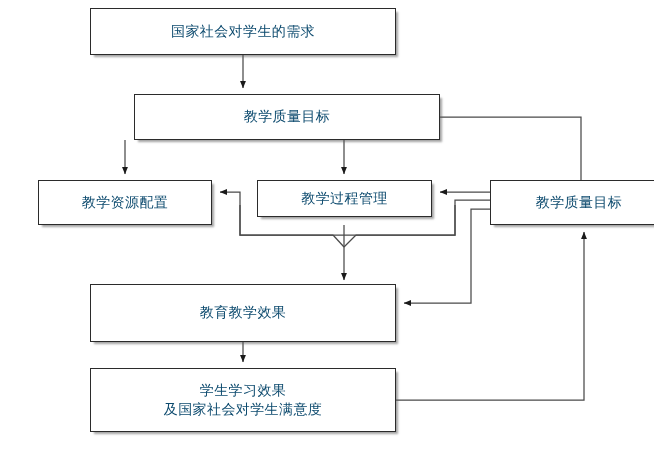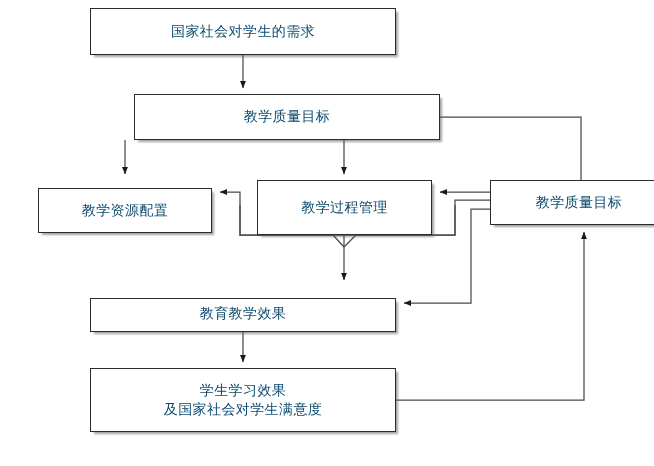--- a/index.html
+++ b/index.html
@@ -38,24 +38,24 @@
     color:#0c4a6e;
     font-size:14px;
     line-height:1.38;
     letter-spacing:0.4px;
     white-space:pre-line;
     padding:0 6px;
   }
   
   #n-demand   { left:90px;  top:8px;   width:306px; height:47px; }
   #n-goal     { left:90px;  top:94px;  width:306px; height:46px;margin-left:44px; }
-  #n-resource { left:38px;  top:180px; width:174px; height:45px;margin-top:8px; }
-  #n-process  { left:257px; top:180px; width:175px; height:55px; }
+  #n-resource { left:38px;  top:180px; width:174px; height:45px; }
+  #n-process  { left:257px; top:180px; width:175px; height:37px; }
   #n-feedback { left:490px; top:180px; width:178px; height:45px; }
-  #n-effect   { left:90px;  top:298px; width:306px; height:34px;font-family:Liberation Mono, monospace; }
+  #n-effect   { left:90px;  top:284px; width:306px; height:58px; }
   #n-satisfy  { left:90px;  top:368px; width:306px; height:64px;align-items:center; }
 </style>
 </head>
 <body>
 
 <div id="canvas">
 
   <svg id="wires" viewBox="0 0 654 466">
     <defs>
       <marker id="ah" markerWidth="9" markerHeight="9" refX="7.4" refY="3.1" orient="auto" markerUnits="userSpaceOnUse">

